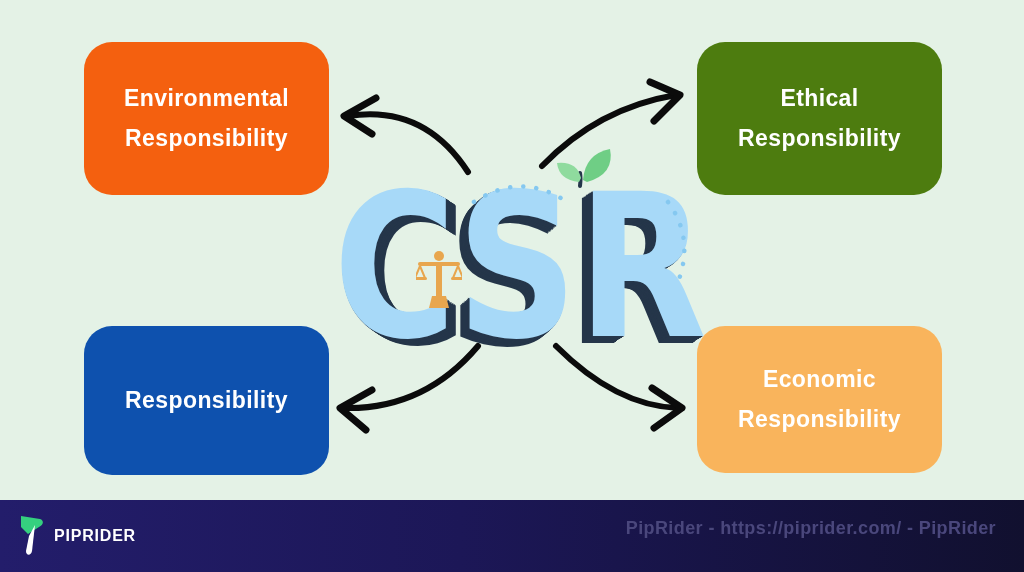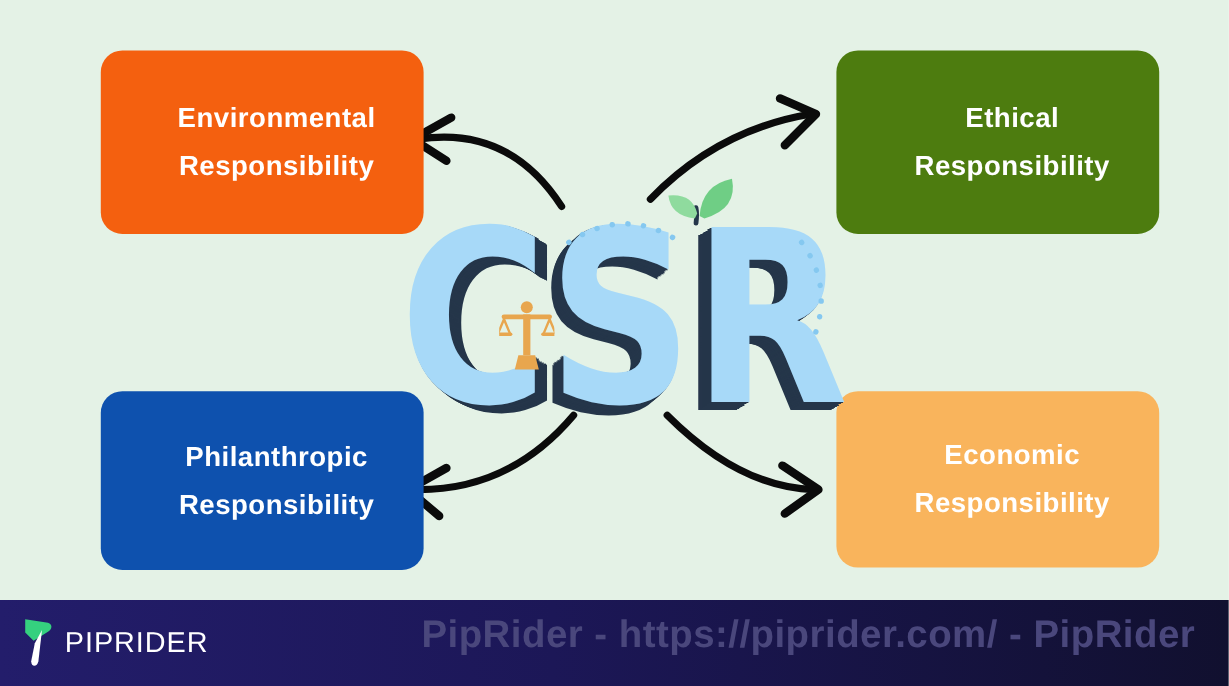--- a/index.html
+++ b/index.html
@@ -3,24 +3,24 @@
 <meta charset="utf-8">
 <style>
   html,body{margin:0;padding:0;}
   .canvas{
     position:relative; width:1024px; height:572px; overflow:hidden;
     background:#E4F2E6;
     font-family:"Liberation Sans", sans-serif;
   }
   
   .rbox{
-    position:absolute; width:245px; height:153px; border-radius:18px;
+    position:absolute; width:245px; height:153px; border-radius:28px;
     display:flex; flex-direction:column; align-items:center; justify-content:center;
     color:#ffffff; font-weight:bold; font-size:23px; line-height:1.72;
-    letter-spacing:.4px; text-align:center;padding-left:24px;
+    letter-spacing:.4px; text-align:center;
   }
   .rbox span{display:block;}
   .box-env {left:84px;  top:42px;  background:#F4600F;}
   .box-eth {left:697px; top:42px;  background:#4d7c0f;}
   .box-phil{left:84px;  top:326px; background:#0E51AE; height:149px;}
   .box-econ{left:697px; top:326px; background:#F9B45C; height:147px;}
   
   .csr-letters{
     position:absolute; left:320px; top:167px; width:400px; height:210px;
     display:flex; justify-content:center; align-items:flex-start;
@@ -31,24 +31,24 @@
   .letter-c{text-shadow:1px 1px 0 #25364A,2px 1px 0 #25364A,3px 2px 0 #25364A,4px 2px 0 #25364A,5px 3px 0 #25364A,6px 4px 0 #25364A,7px 4px 0 #25364A,8px 5px 0 #25364A,9px 5px 0 #25364A,10px 6px 0 #25364A,11px 6px 0 #25364A,12px 7px 0 #25364A;}
   .letter-s{text-shadow:-1px 1px 0 #25364A,-2px 1px 0 #25364A,-3px 2px 0 #25364A,-4px 3px 0 #25364A,-5px 4px 0 #25364A,-6px 4px 0 #25364A,-7px 5px 0 #25364A,-8px 6px 0 #25364A,-9px 6px 0 #25364A,-10px 7px 0 #25364A,-11px 8px 0 #25364A;}
   .letter-r{text-shadow:-1px 1px 0 #25364A,-2px 1px 0 #25364A,-3px 2px 0 #25364A,-4px 2px 0 #25364A,-5px 3px 0 #25364A,-6px 3px 0 #25364A,-7px 4px 0 #25364A,-8px 4px 0 #25364A,-9px 5px 0 #25364A,-10px 6px 0 #25364A,-11px 6px 0 #25364A,-12px 7px 0 #25364A,-13px 7px 0 #25364A;}
   .deco{position:absolute;}
   
   .footer{
     position:absolute; left:0; top:500px; width:1024px; height:72px;
     background:linear-gradient(90deg,#231D6B 0%,#1C1757 45%,#11102F 100%);
   }
   .footer-logo{position:absolute; left:16px; top:0; height:72px; display:flex; align-items:center; gap:8px;}
-  .footer-logo-text{color:#ffffff; font-weight:normal; font-size:24px; letter-spacing:.8px;}
+  .footer-logo-text{color:#ffffff; font-weight:bold; font-size:16px; letter-spacing:.8px;}
   .footer-watermark{
     position:absolute; right:28px; top:0; height:56px; display:flex; align-items:center;
-    color:#4A477C; font-weight:bold; font-size:32px; letter-spacing:.4px;
+    color:#4A477C; font-weight:bold; font-size:18px; letter-spacing:.4px;
   }
   svg{display:block;}
   .arrow-layer{position:absolute; left:0; top:0;}
 </style>
 </head>
 <body>
 
 <div class="canvas">
 
   <svg class="arrow-layer" width="1024" height="572" viewBox="0 0 1024 572">
@@ -66,21 +66,20 @@
 
   <div class="rbox box-env">
     <span>Environmental</span>
     <span>Responsibility</span>
   </div>
   <div class="rbox box-eth">
     <span>Ethical</span>
     <span>Responsibility</span>
   </div>
   <div class="rbox box-phil">
-    <span>Philanthropic</span>
     <span>Responsibility</span>
   </div>
   <div class="rbox box-econ">
     <span>Economic</span>
     <span>Responsibility</span>
   </div>
 
   <div class="csr-letters">
     <span class="letter-c">C</span>
     <span class="letter-s">S</span>

